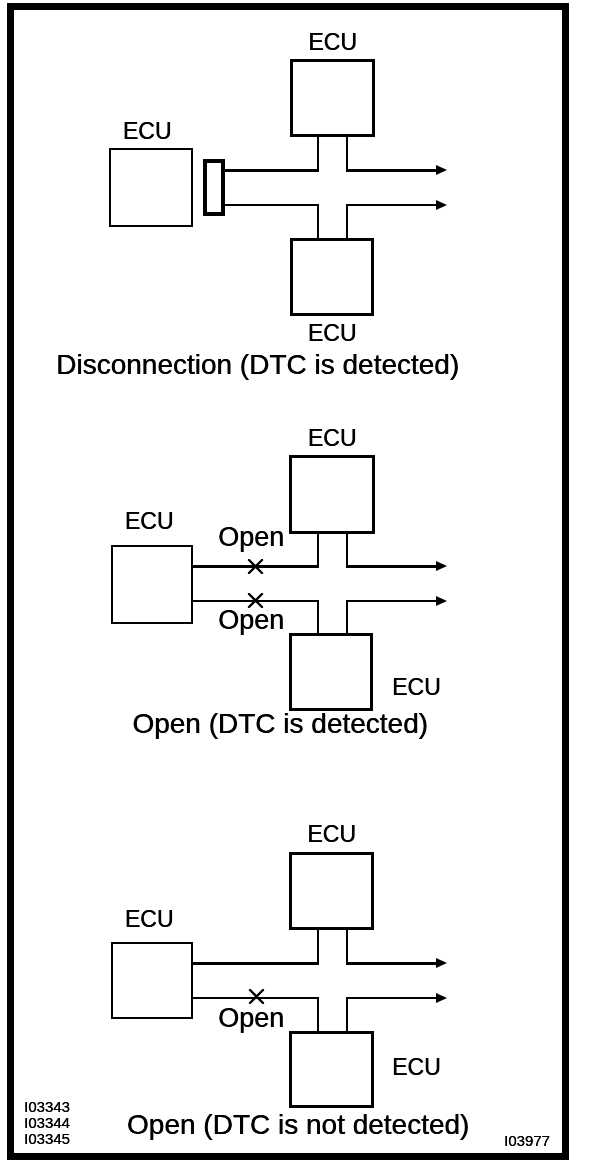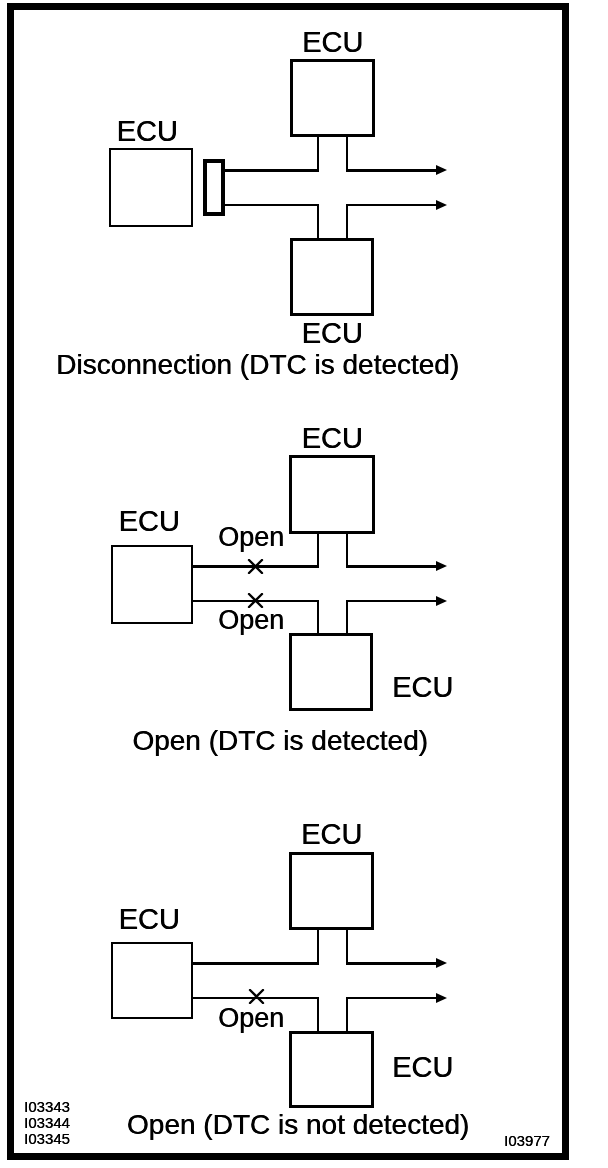--- a/index.html
+++ b/index.html
@@ -10,21 +10,21 @@
            border:7px solid var(--ink); box-sizing:border-box; }
   .box { position:absolute; border:3px solid var(--ink); background:var(--paper); box-sizing:border-box; }
   .box.thin { border-width:2px; }
   .connector { position:absolute; border:4px solid var(--ink); background:var(--paper); box-sizing:border-box; }
   .wire { position:absolute; height:3px; background:var(--ink); }
   .wire.thin { height:2px; }
   .vert { position:absolute; width:2px; background:var(--ink); }
   .arrow { position:absolute; width:0; height:0;
            border-top:5px solid transparent; border-bottom:5px solid transparent;
            border-left:11px solid var(--ink); }
-  .ecu-label { position:absolute; font-size:29px; line-height:28px; text-align:center;
+  .ecu-label { position:absolute; font-size:23px; line-height:28px; text-align:center;
                text-shadow:0.5px 0 0 var(--ink); white-space:nowrap; }
   .ecu-label.side { text-align:left; }
   .open-label { position:absolute; font-size:27px; line-height:28px;
                 text-shadow:0.5px 0 0 var(--ink); white-space:nowrap; }
   .caption { position:absolute; font-size:28px; line-height:30px; text-align:center;
              text-shadow:0.5px 0 0 var(--ink); white-space:nowrap; }
   .xmark { position:absolute; }
   .xmark line { stroke:var(--ink); stroke-width:2.4; stroke-linecap:round; }
   .fig-ids { position:absolute; left:24px; top:1099px; font-size:15px; line-height:16px;
              text-shadow:0.3px 0 0 var(--ink); }
@@ -93,21 +93,21 @@
     <div class="open-label" style="left:218px;top:606px">Open</div>
 
     <div class="vert" style="left:317px;top:532px;height:36px"></div>
     <div class="vert" style="left:346px;top:532px;height:36px"></div>
     <div class="vert" style="left:317px;top:600px;height:35px"></div>
     <div class="vert" style="left:346px;top:600px;height:35px"></div>
 
     <div class="box" style="left:289px;top:633px;width:84px;height:78px"></div>
     <div class="ecu-label side" style="left:392px;top:673px">ECU</div>
 
-    <div class="caption" style="left:40px;top:726px;width:480px">Open (DTC is detected)</div>
+    <div class="caption" style="left:40px;top:709px;width:480px">Open (DTC is detected)</div>
   </section>
 
   <section>
     <div class="ecu-label" style="left:289px;top:820px;width:85px">ECU</div>
     <div class="box" style="left:289px;top:852px;width:85px;height:78px"></div>
 
     <div class="ecu-label" style="left:107px;top:905px;width:84px">ECU</div>
     <div class="box thin" style="left:111px;top:942px;width:82px;height:77px"></div>
 
     <div class="wire" style="left:193px;top:962px;width:126px"></div>

